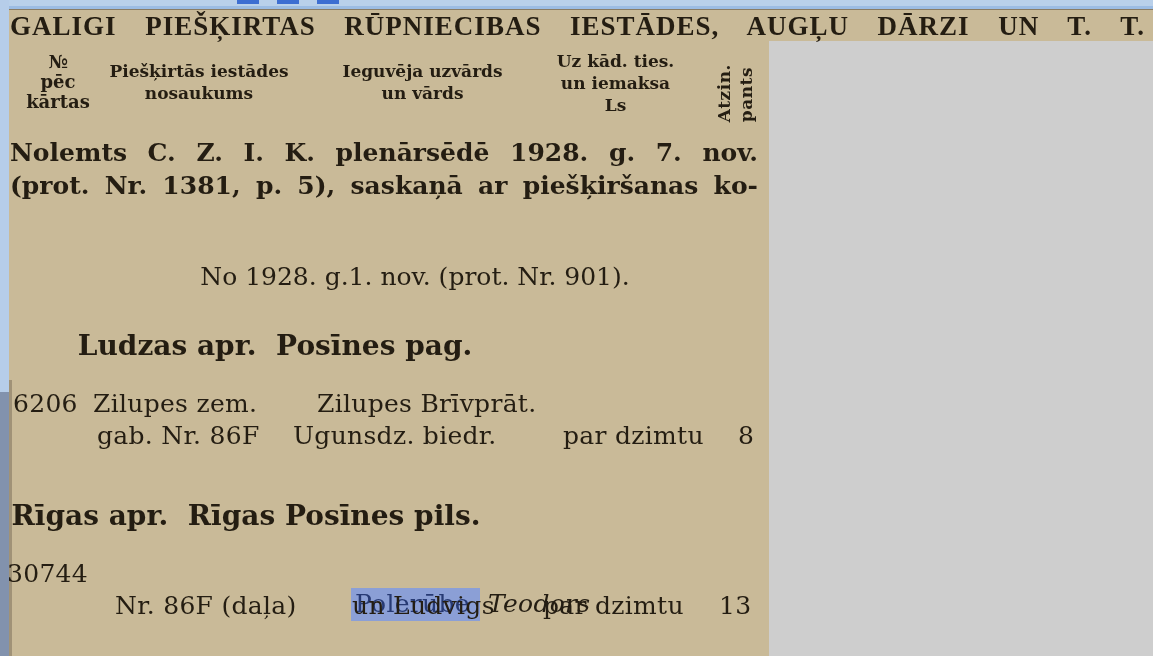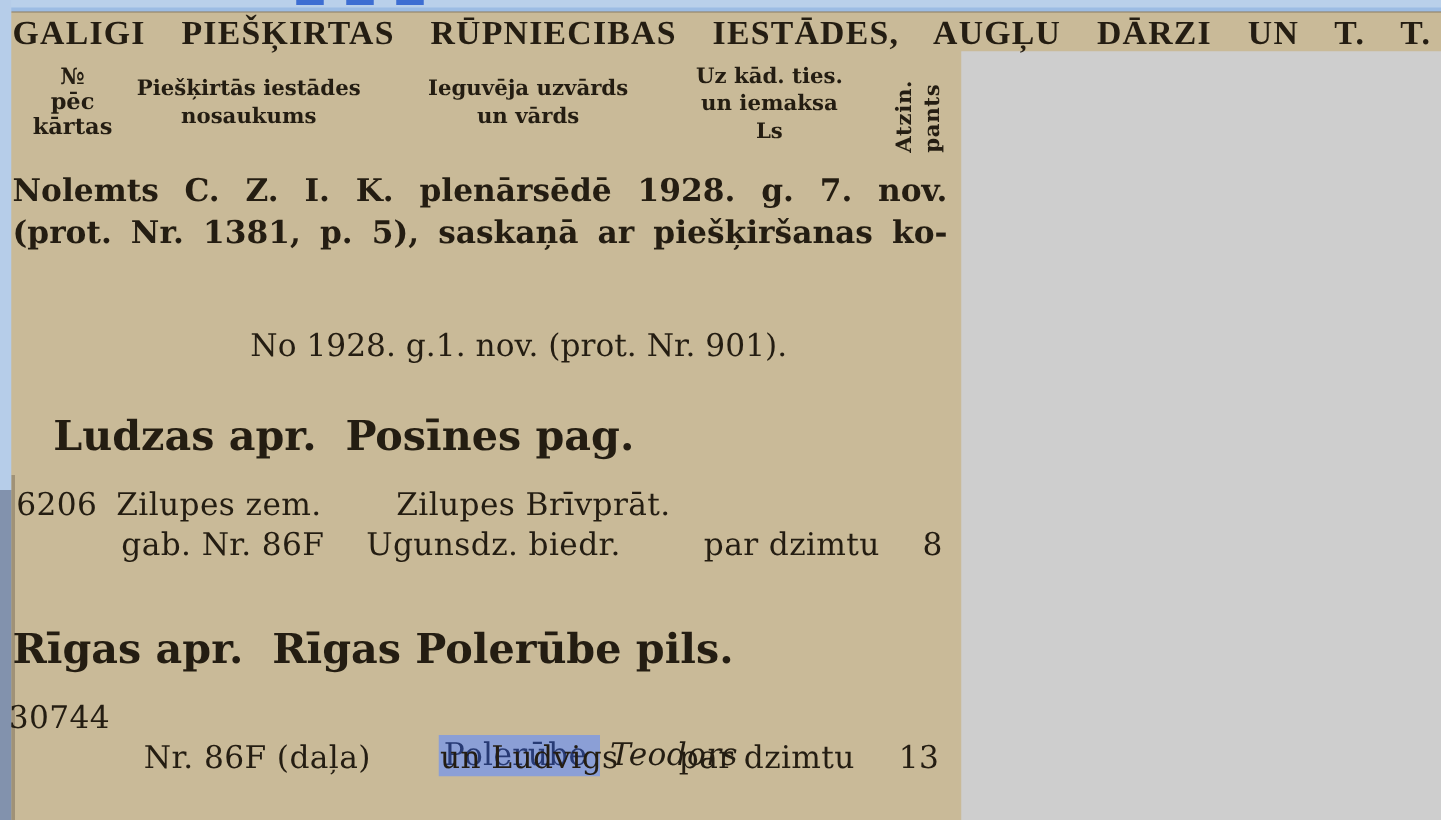--- a/index.html
+++ b/index.html
@@ -36,21 +36,21 @@
   .hdr-acquirer{left:320px;top:60px;width:205px;font-size:17px;line-height:22px;}
   .hdr-rights{left:528px;top:50px;width:175px;font-size:17px;line-height:22px;}
   .hdr-note{left:704px;top:50px;width:62px;height:72px;display:flex;flex-direction:row;align-items:flex-end;justify-content:center;gap:2px;}
   .hdr-note span{writing-mode:vertical-rl;transform:rotate(180deg);font-weight:bold;font-size:17px;letter-spacing:.5px;}
 
   .decision{position:absolute;left:10px;top:136px;width:748px;font-weight:bold;font-size:25px;line-height:33px;}
   .decision .jl{text-align:justify;text-align-last:justify;}
   .decision-last{position:absolute;left:10px;top:203px;width:530px;text-align:center;font-weight:bold;font-size:25px;}
   .date-line{position:absolute;left:60px;top:262px;width:710px;text-align:center;font-size:25px;}
 
-  .section-heading{position:absolute;left:10px;font-weight:bold;font-size:33px;text-align:center;white-space:pre;}
+  .section-heading{position:absolute;left:10px;font-weight:bold;font-size:28px;text-align:center;white-space:pre;}
   .sh1{top:329px;width:530px;}
   .sh2{top:499px;width:472px;}
 
   .cell{position:absolute;font-size:25px;line-height:30px;letter-spacing:.3px;white-space:pre;}
   .r1num{left:13px;top:389px;}  .r1inst1{left:93px;top:389px;}  .r1acq1{left:317px;top:389px;}
   .r1inst2{left:97px;top:421px;} .r1acq2{left:293px;top:421px;} .r1rights{left:563px;top:421px;} .r1amount{left:738px;top:421px;}
   .r2num{left:7px;top:559px;}   .r2inst1{left:110px;top:559px;} .r2acq1{left:318px;top:559px;}
   .r2inst2{left:115px;top:591px;} .r2acq2{left:352px;top:591px;} .r2rights{left:543px;top:591px;} .r2amount{left:719px;top:591px;}
 
   .search-hit{background:#8b9fd6;color:#273a74;padding:1px 10px 3px 4px;}
@@ -99,21 +99,21 @@
 
   <div class="section-heading sh1">Ludzas apr.  Posīnes pag.</div>
   <span class="cell r1num">6206</span>
   <span class="cell r1inst1">Zilupes zem.</span>
   <span class="cell r1acq1">Zilupes Brīvprāt.</span>
   <span class="cell r1inst2">gab. Nr. 86F</span>
   <span class="cell r1acq2">Ugunsdz. biedr.</span>
   <span class="cell r1rights">par dzimtu</span>
   <span class="cell r1amount">8</span>
 
-  <div class="section-heading sh2">Rīgas apr.  Rīgas Polerūbe pils.</div>
+  <div class="section-heading sh2">Rīgas apr.  Rīgas Posīnes pils.</div>
   <span class="cell r2num">30744</span>
   <span class="cell r2acq1">
     <span class="search-hit">Polerūbe</span><span class="after-hit">Teodors</span>
   </span>
   <span class="cell r2inst2">Nr. 86F (daļa)</span>
   <span class="cell r2acq2">un Ludvigs</span>
   <span class="cell r2rights">par dzimtu</span>
   <span class="cell r2amount">13</span>
 
   <div class="frame-top"></div>

